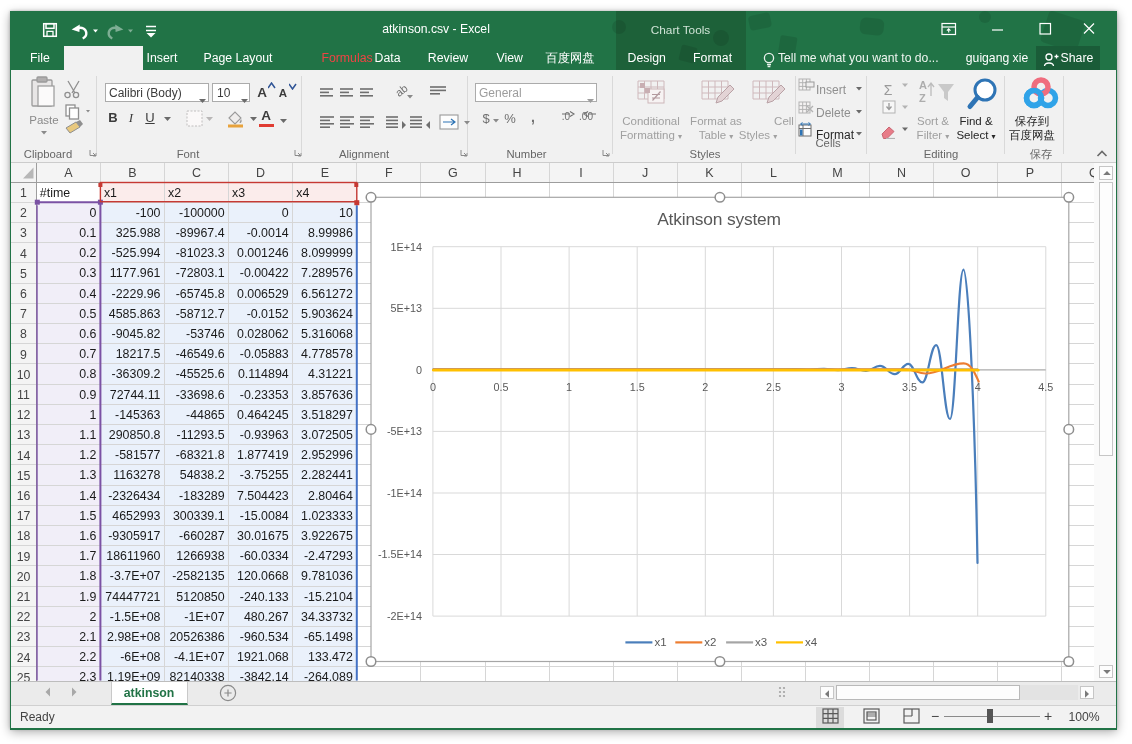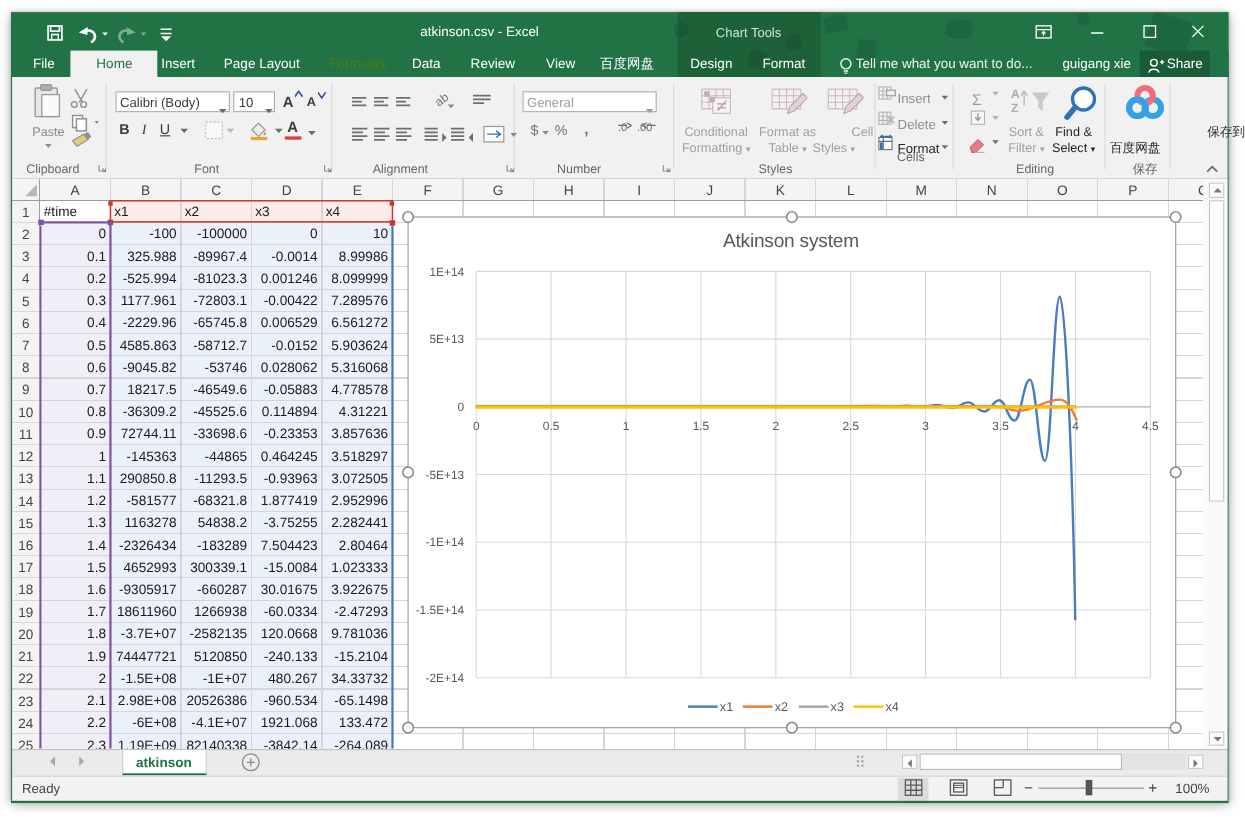--- a/index.html
+++ b/index.html
@@ -59,24 +59,23 @@
         <rect x="6" y="4.5" width="13.5" height="11"></rect>
         <path d="M6 8h13.5"></path>
         <path d="M12.7 13.5 v-3.4 M10.9 11.6 l1.8 -1.8 1.8 1.8" stroke-width="1.1"></path>
         <path d="M56 11 h11"></path>
         <rect x="104" y="4.5" width="10.5" height="10.5"></rect>
         <path d="M148 4.5 l10 10 M158 4.5 l-10 10"></path>
       </g>
     </svg>
 <div class="" style="left:54.4px;top:35px;width:79px;height:24px;background:#f1f1f1;"></div>
 <div style="position:absolute;left:-70.0px;top:38.3px;width:200px;text-align:center;font-size:12.3px;color:#fff;line-height:18.5px;height:18.5px;font-weight:400;">File</div>
-<div style="position:absolute;left:-6.0px;top:38.3px;width:200px;text-align:center;font-size:12.3px;color:#217346;line-height:18.5px;height:18.5px;font-weight:400;">Home</div>
 <div style="position:absolute;left:52.0px;top:38.3px;width:200px;text-align:center;font-size:12.3px;color:#fff;line-height:18.5px;height:18.5px;font-weight:400;">Insert</div>
 <div style="position:absolute;left:128.0px;top:38.3px;width:200px;text-align:center;font-size:12.3px;color:#fff;line-height:18.5px;height:18.5px;font-weight:400;">Page Layout</div>
-<div style="position:absolute;left:215.0px;top:38.3px;width:200px;text-align:center;font-size:12.3px;color:#4d7c0f;line-height:18.5px;height:18.5px;font-weight:400;">Formulas</div>
+<div style="position:absolute;left:215.0px;top:38.3px;width:200px;text-align:center;font-size:12.3px;color:#ef4444;line-height:18.5px;height:18.5px;font-weight:400;padding-left:22px;">Formulas</div>
 <div style="position:absolute;left:277.6px;top:38.3px;width:200px;text-align:center;font-size:12.3px;color:#fff;line-height:18.5px;height:18.5px;font-weight:400;">Data</div>
 <div style="position:absolute;left:338.0px;top:38.3px;width:200px;text-align:center;font-size:12.3px;color:#fff;line-height:18.5px;height:18.5px;font-weight:400;">Review</div>
 <div style="position:absolute;left:399.7px;top:38.3px;width:200px;text-align:center;font-size:12.3px;color:#fff;line-height:18.5px;height:18.5px;font-weight:400;">View</div>
 <div style="position:absolute;left:460.0px;top:38.3px;width:200px;text-align:center;font-size:12.3px;color:#fff;line-height:18.5px;height:18.5px;font-weight:400;">百度网盘</div>
 <div style="position:absolute;left:536.7px;top:38.3px;width:200px;text-align:center;font-size:12.3px;color:#fff;line-height:18.5px;height:18.5px;font-weight:400;">Design</div>
 <div style="position:absolute;left:602.6px;top:38.3px;width:200px;text-align:center;font-size:12.3px;color:#fff;line-height:18.5px;height:18.5px;font-weight:400;">Format</div>
 <svg style="left:749px;top:39px" width="20" height="20" viewBox="0 0 20 20">
       <g stroke="#e9f2ec" stroke-width="1.3" fill="none">
         <circle cx="10" cy="8" r="4.6"></circle>
         <path d="M8 14.5 h4 M8.6 16.5 h2.8"></path>
@@ -359,21 +358,21 @@
 <div style="position:absolute;left:866.0px;top:102.4px;width:200px;text-align:center;font-size:11.5px;color:#262626;line-height:17.2px;height:17.2px;">Find &amp;</div>
 <div style="position:absolute;left:866.0px;top:116.4px;width:200px;text-align:center;font-size:11.5px;color:#262626;line-height:17.2px;height:17.2px;">Select <span style="font-size:8px">▾</span></div>
 <svg style="position:absolute;left:1007px;top:63px" width="48" height="44" viewBox="0 0 48 44">
 <g fill="none" stroke-width="5.5">
 <circle cx="17" cy="24" r="7.5" stroke="#30a3e8"></circle>
 <circle cx="31" cy="24" r="7.5" stroke="#30a3e8"></circle>
 <circle cx="24" cy="13" r="7" stroke="#f06d7e"></circle>
 </g>
 <circle cx="17" cy="24" r="7.5" stroke="#30a3e8" stroke-width="5.5" fill="none"></circle>
 </svg>
-<div style="position:absolute;left:922.0px;top:102.4px;width:200px;text-align:right;font-size:11.5px;color:#262626;line-height:17.2px;height:17.2px;">保存到</div>
+<div style="position:absolute;left:922.0px;top:102.4px;width:200px;text-align:center;font-size:11.5px;color:#262626;line-height:17.2px;height:17.2px;">保存到</div>
 <div style="position:absolute;left:922.0px;top:116.4px;width:200px;text-align:center;font-size:11.5px;color:#262626;line-height:17.2px;height:17.2px;">百度网盘</div>
 <svg style="position:absolute;left:1086px;top:138px" width="12" height="9" viewBox="0 0 12 9">
       <path d="M1.5 7 L6 2.5 L10.5 7" stroke="#6a6a6a" stroke-width="1.6" fill="none"></path>
     </svg>
 <svg width="1083.0" height="517.5" viewBox="0 0 1083.0 517.5" style="position:absolute;left:1.0px;top:152.0px;font-family:'Liberation Sans',sans-serif">
 <rect x="0" y="0" width="1083.0" height="517.5" fill="#ffffff"></rect>
 <rect x="0" y="0" width="1083.0" height="19.0" fill="#f4f4f4"></rect>
 <rect x="0" y="0" width="25.3" height="517.5" fill="#f4f4f4"></rect>
 <rect x="89.4" y="19.0" width="256.4" height="20.2" fill="#fbeceb"></rect>
 <rect x="25.3" y="39.2" width="64.1" height="484.8" fill="#f1eef8"></rect>

